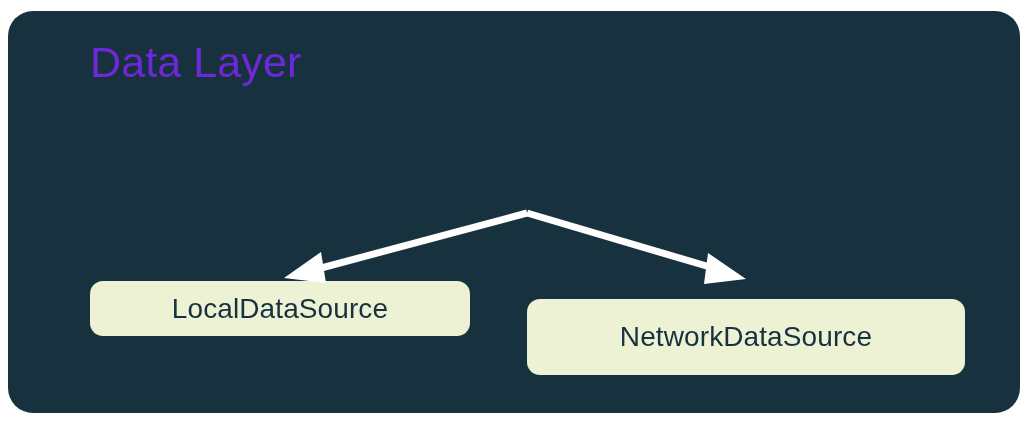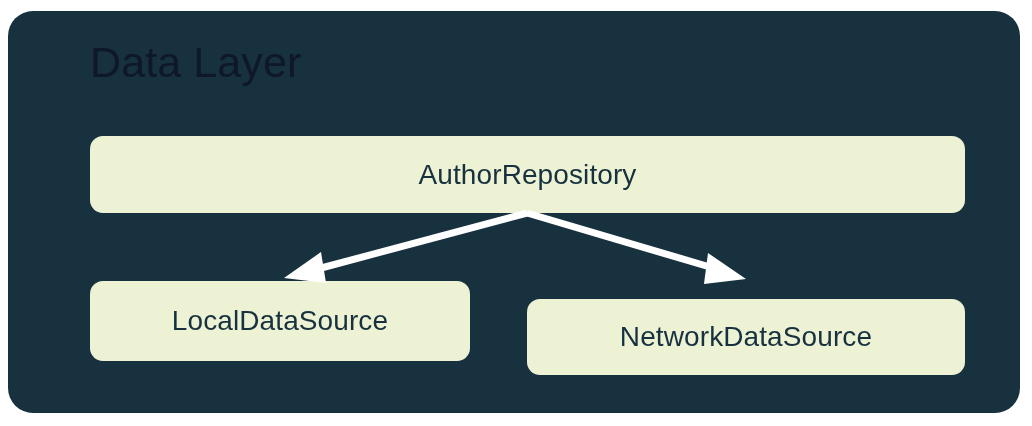--- a/index.html
+++ b/index.html
@@ -34,21 +34,21 @@
   }
 
   
   .layer-title {
     position: absolute;
     left: 90px;
     top: 37px;
     font-size: 43px;
     line-height: 1.18;
     font-weight: 400;
-    color: #0f172a;
+    color: #6d28d9;
     letter-spacing: 0.1px;
     white-space: nowrap;
     font-family: "Liberation Sans", sans-serif;
   }
 
   
   .node-box {
     position: absolute;
     background: #EDF2D4;
     border-radius: 13px;
@@ -69,21 +69,21 @@
   #node-repository {
     left: 90px;
     top: 136px;
     width: 875px;
     height: 77px;
   }
   #node-local {
     left: 90px;
     top: 281px;
     width: 380px;
-    height: 80px;
+    height: 55px;
   }
   #node-network {
     left: 527px;
     top: 281px;
     width: 438px;
     height: 76px;
     margin-top: 18px;
   }
 
   
@@ -99,23 +99,20 @@
 </head>
 <body>
 
 <div id="diagram-root">
 
   <div class="layer-panel">
   </div>
 
   <div class="layer-title">Data Layer</div>
 
-  <div class="node-box" id="node-repository">
-    <span class="node-label">AuthorRepository</span>
-  </div>
 
   <div class="node-box" id="node-local">
     <span class="node-label">LocalDataSource</span>
   </div>
 
   <div class="node-box" id="node-network">
     <span class="node-label">NetworkDataSource</span>
   </div>
 
   <svg class="arrow-layer" viewBox="0 0 1032 426" width="1032" height="426">

